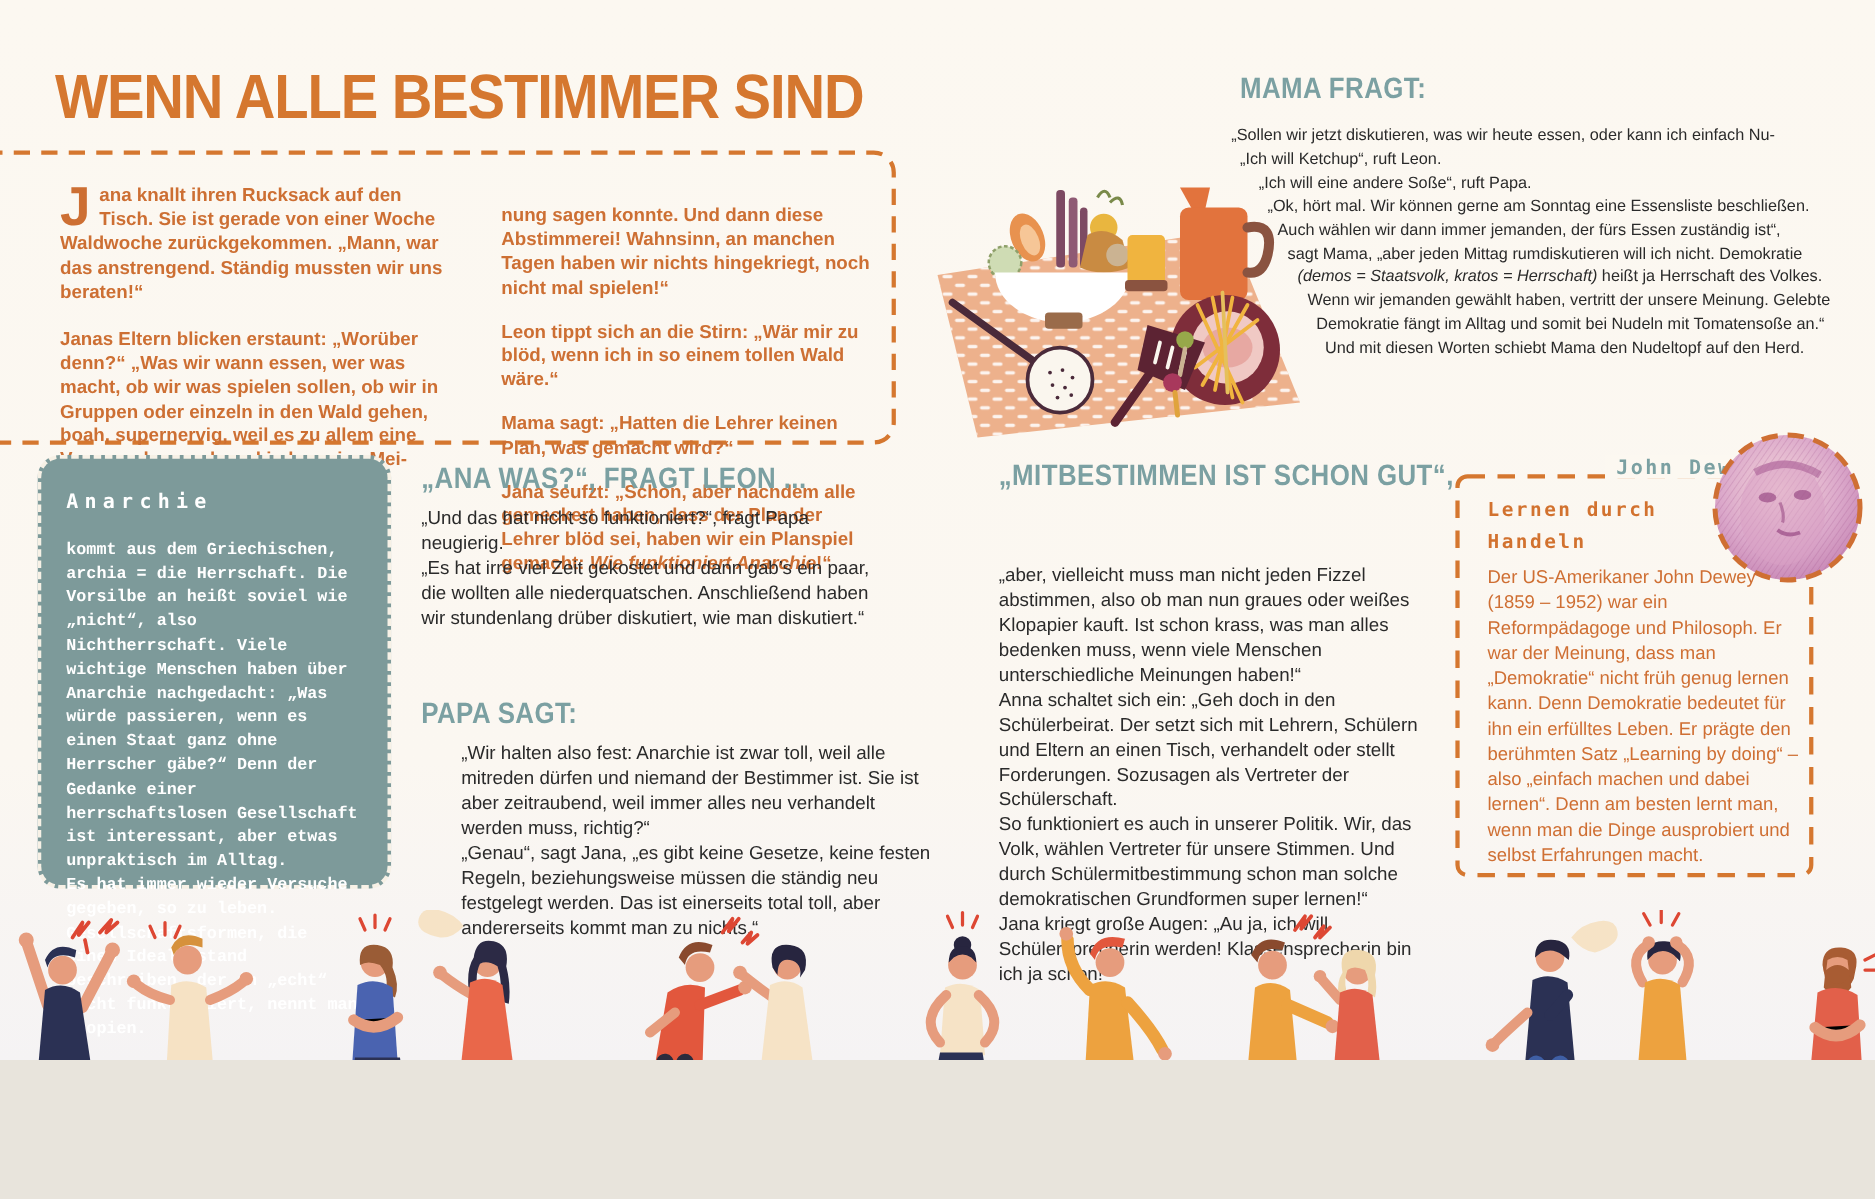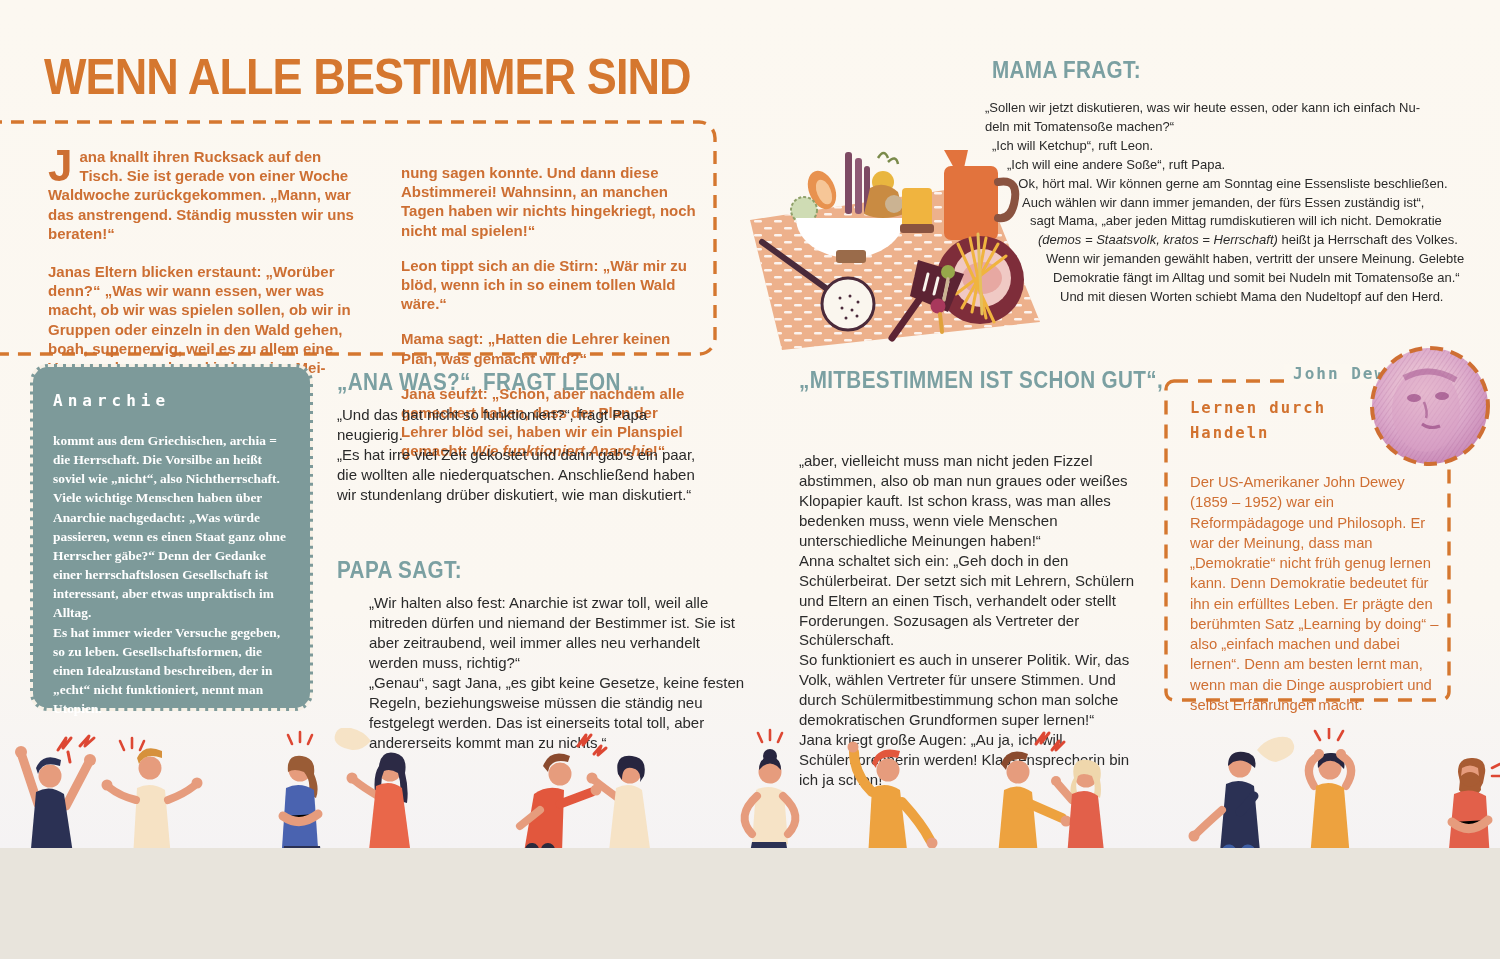--- a/index.html
+++ b/index.html
@@ -30,32 +30,32 @@
   .mama-lines .ln{white-space:nowrap;}
   .green-box{
     left:30px;top:364px;width:283px;height:347px;box-sizing:border-box;
     background:#7d9a9a;border:3px dashed #f7f1e6;border-radius:18px;
     padding:24px 17px 0 20px;color:#ffffff;
   }
   .green-box h3{
     margin:0 0 21px 0;font-family:"DejaVu Sans Mono",monospace;font-size:16px;
     letter-spacing:5px;font-weight:700;
   }
-  .green-box .gb-body{font-family:Liberation Serif, serif;font-weight:700;font-size:13.4px;line-height:1.43;}
+  .green-box .gb-body{font-family:Liberation Mono, monospace;font-weight:700;font-size:13.4px;line-height:1.43;}
   .dewey-label{
     left:1284px;top:364px;background:#fcf8f1;padding:0 9px;
     font-family:"DejaVu Sans Mono",monospace;font-size:16px;font-weight:700;
     letter-spacing:2px;color:#7ba0a2;white-space:nowrap;
   }
   .dewey-h{
     left:1190px;top:396px;width:180px;color:#d2722f;
     font-family:"DejaVu Sans Mono",monospace;font-size:15.5px;font-weight:700;
     letter-spacing:2px;line-height:1.6;
   }
-  .dewey-body{left:1190px;top:472px;width:253px;color:#cf6f33;font-size:14.8px;line-height:1.37;}
+  .dewey-body{left:1190px;top:452px;width:253px;color:#cf6f33;font-size:14.8px;line-height:1.37;}
   svg{display:block;}
 </style>
 </head>
 <body>
 
 <div class="page">
 
   <h1 class="abs title">WENN ALLE BESTIMMER SIND</h1>
 
   <svg class="abs" style="left:-30px;top:119px;" width="748" height="238">
@@ -70,21 +70,20 @@
   <div class="abs orange-text col2" style="left:385px;top:147px;width:332px;">
     <div>nung sagen konnte. Und dann diese Abstimmerei! Wahnsinn, an manchen Tagen haben wir nichts hingekriegt, noch nicht mal spielen!“</div>
     <div>Leon tippt sich an die Stirn: „Wär mir zu blöd, wenn ich in so einem tollen Wald wäre.“</div>
     <div>Mama sagt: „Hatten die Lehrer keinen Plan, was gemacht wird?“</div>
     <div><span>Jana seufzt: „Schon, aber nachdem alle gemeckert haben, dass der Plan der Lehrer blöd sei, haben wir ein Planspiel gemacht: </span><span class="it">Wie funktioniert Anarchie</span><span>!“</span></div>
   </div>
 
   <h2 class="abs teal-h" style="left:992px;top:57px;">MAMA FRAGT:</h2>
   <div class="abs mama-lines" style="left:985px;top:99px;width:470px;">
     <div class="ln" style="padding-left:0">„Sollen wir jetzt diskutieren, was wir heute essen, oder kann ich einfach Nu-</div>
-    <div class="ln" style="padding-left:0">deln mit Tomatensoße machen?“</div>
     <div class="ln" style="padding-left:7px">„Ich will Ketchup“, ruft Leon.</div>
     <div class="ln" style="padding-left:22px">„Ich will eine andere Soße“, ruft Papa.</div>
     <div class="ln" style="padding-left:29px">„Ok, hört mal. Wir können gerne am Sonntag eine Essensliste beschließen.</div>
     <div class="ln" style="padding-left:37px">Auch wählen wir dann immer jemanden, der fürs Essen zuständig ist“,</div>
     <div class="ln" style="padding-left:45px">sagt Mama, „aber jeden Mittag rumdiskutieren will ich nicht. Demokratie</div>
     <div class="ln" style="padding-left:53px"><span class="it">(demos = Staatsvolk, kratos = Herrschaft)</span><span> heißt ja Herrschaft des Volkes.</span></div>
     <div class="ln" style="padding-left:61px">Wenn wir jemanden gewählt haben, vertritt der unsere Meinung. Gelebte</div>
     <div class="ln" style="padding-left:68px">Demokratie fängt im Alltag und somit bei Nudeln mit Tomatensoße an.“</div>
     <div class="ln" style="padding-left:75px">Und mit diesen Worten schiebt Mama den Nudeltopf auf den Herd.</div>
   </div>

